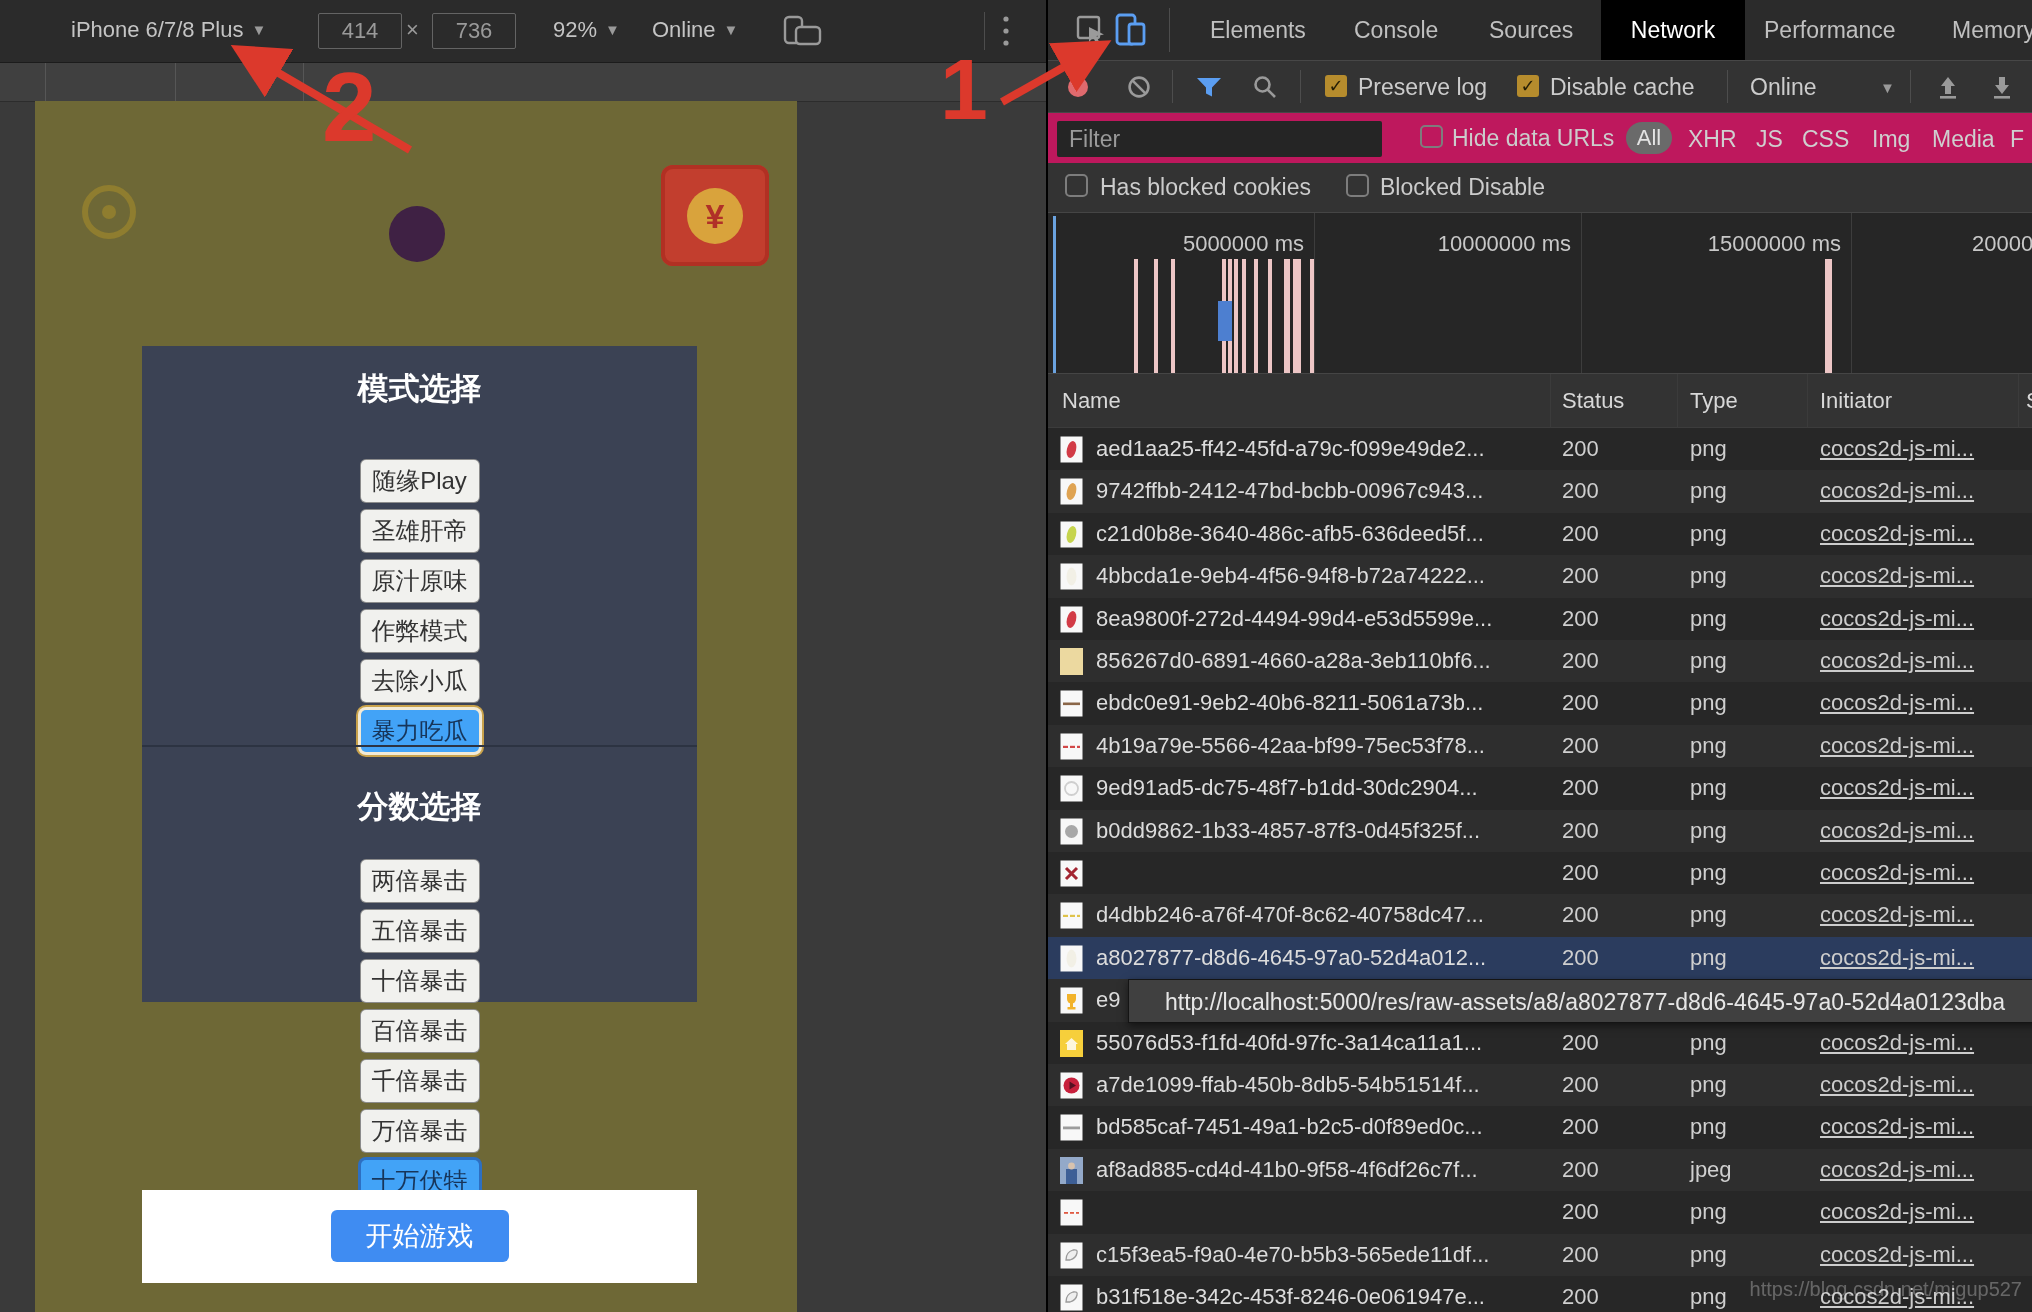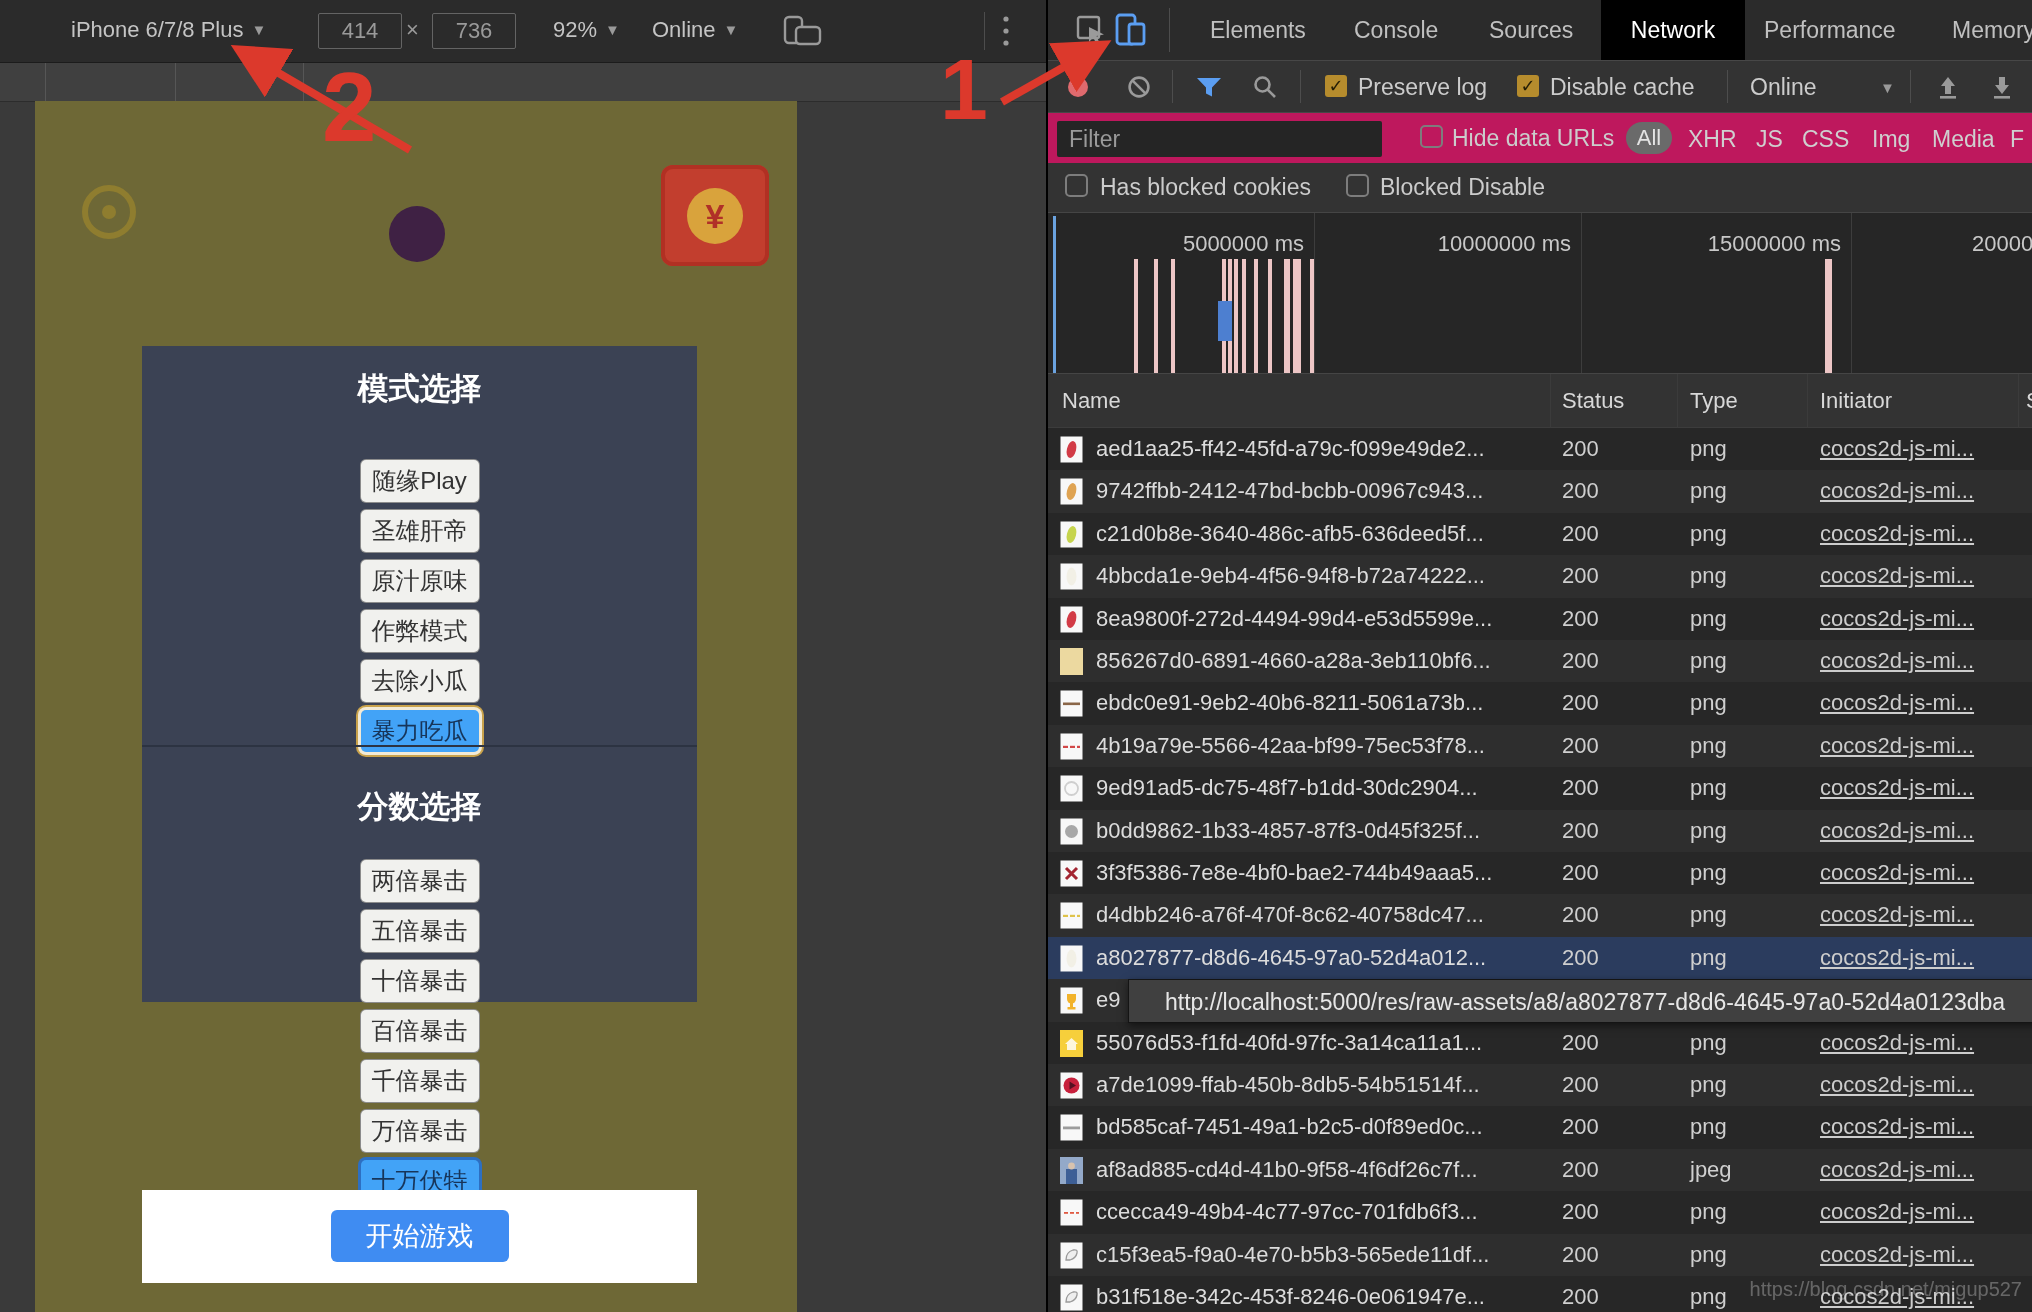--- a/index.html
+++ b/index.html
@@ -362,21 +362,20 @@
         <div class="nname">b0dd9862-1b33-4857-87f3-0d45f325f...</div>
         <div class="nstatus">200</div>
         <div class="ntype">png</div>
         <div class="ninit">cocos2d-js-mi...</div>
       </div>
       <div class="nrow r0" style="top: 424px;">
         <svg class="nicon" width="23" height="27" viewBox="0 0 23 27">
           <rect x="0.5" y="0.5" width="22" height="26" fill="#f8f8f8"></rect>
           <path d="M6 8 L17 19 M17 8 L6 19" stroke="#a32531" stroke-width="3"></path>
         </svg>
-        <div class="nname">3f3f5386-7e8e-4bf0-bae2-744b49aaa5...</div>
         <div class="nstatus">200</div>
         <div class="ntype">png</div>
         <div class="ninit">cocos2d-js-mi...</div>
       </div>
       <div class="nrow r1" style="top: 466.4px;">
         <svg class="nicon" width="23" height="27" viewBox="0 0 23 27">
           <rect x="0.5" y="0.5" width="22" height="26" fill="#f8f8f8"></rect>
           <rect x="3" y="12.8" width="5" height="2.2" fill="#dfc34a"></rect>
           <rect x="10" y="12.8" width="5" height="2.2" fill="#dfc34a"></rect>
           <rect x="17" y="12.8" width="3" height="2.2" fill="#dfc34a"></rect>
@@ -450,21 +449,20 @@
         <div class="ntype">jpeg</div>
         <div class="ninit">cocos2d-js-mi...</div>
       </div>
       <div class="nrow r0" style="top: 763.2px;">
         <svg class="nicon" width="23" height="27" viewBox="0 0 23 27">
           <rect x="0.5" y="0.5" width="22" height="26" fill="#f8f8f8"></rect>
           <rect x="4" y="13" width="4" height="1.8" fill="#e05a43"></rect>
           <rect x="10" y="13" width="4" height="1.8" fill="#e05a43"></rect>
           <rect x="16" y="13" width="3" height="1.8" fill="#e05a43"></rect>
         </svg>
-        <div class="nname">ccecca49-49b4-4c77-97cc-701fdb6f3...</div>
         <div class="nstatus">200</div>
         <div class="ntype">png</div>
         <div class="ninit">cocos2d-js-mi...</div>
       </div>
       <div class="nrow r1" style="top: 805.6px;">
         <svg class="nicon" width="23" height="27" viewBox="0 0 23 27">
           <rect x="0.5" y="0.5" width="22" height="26" fill="#f8f8f8"></rect>
           <path d="M6 18 Q6 10 13 8 Q18 7 17 11 Q16 16 10 18 Z" fill="#eeeeee" stroke="#9a9a9a" stroke-width="1.3"></path>
         </svg>
         <div class="nname">c15f3ea5-f9a0-4e70-b5b3-565ede11df...</div>

